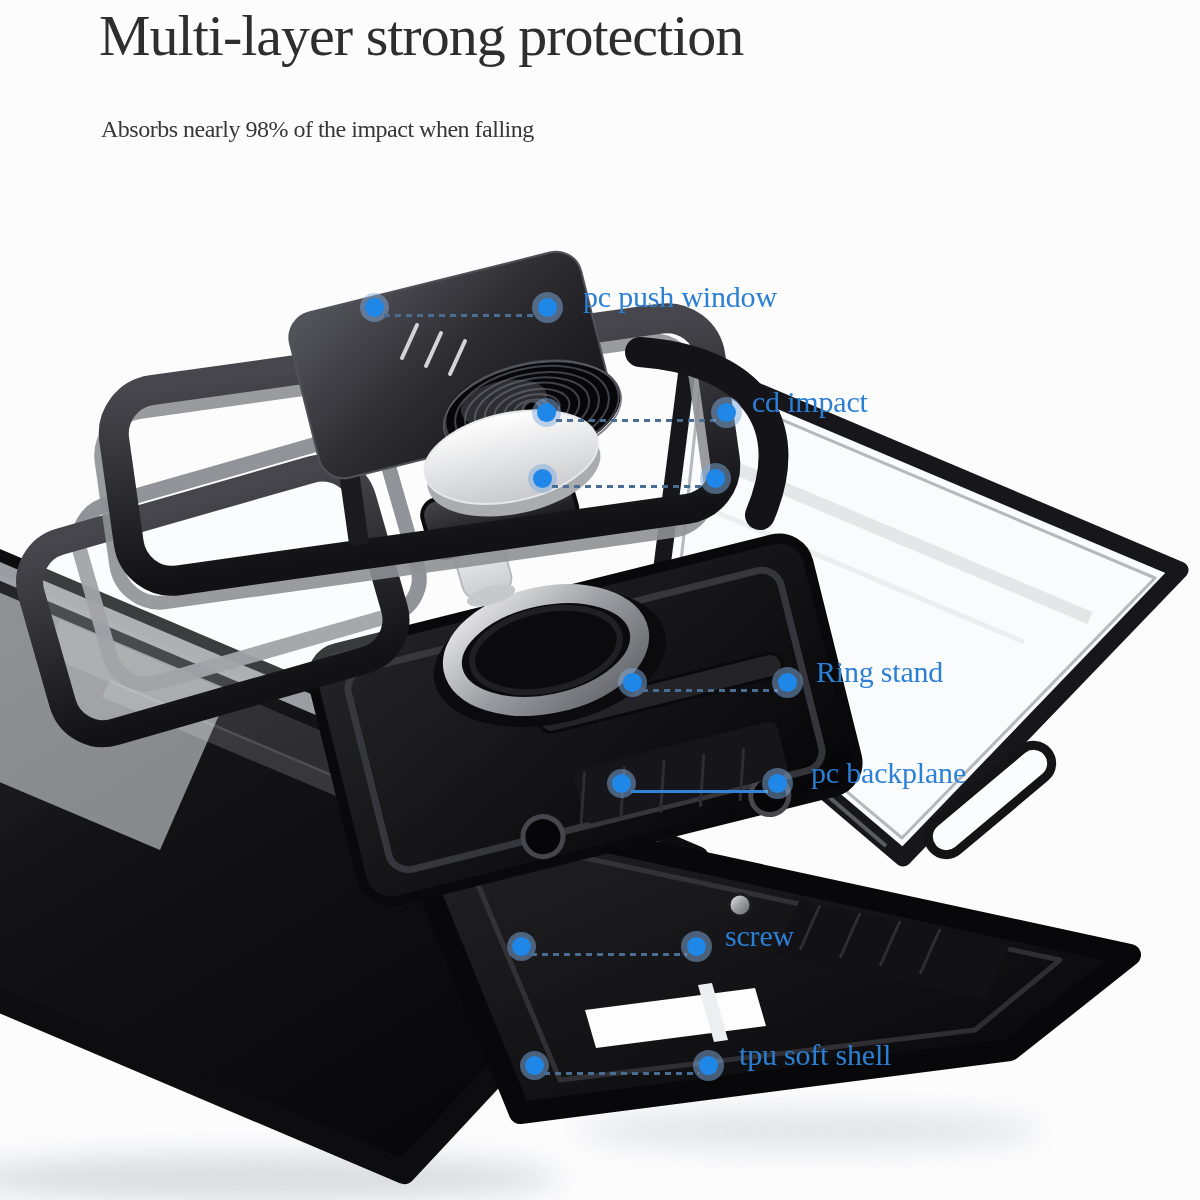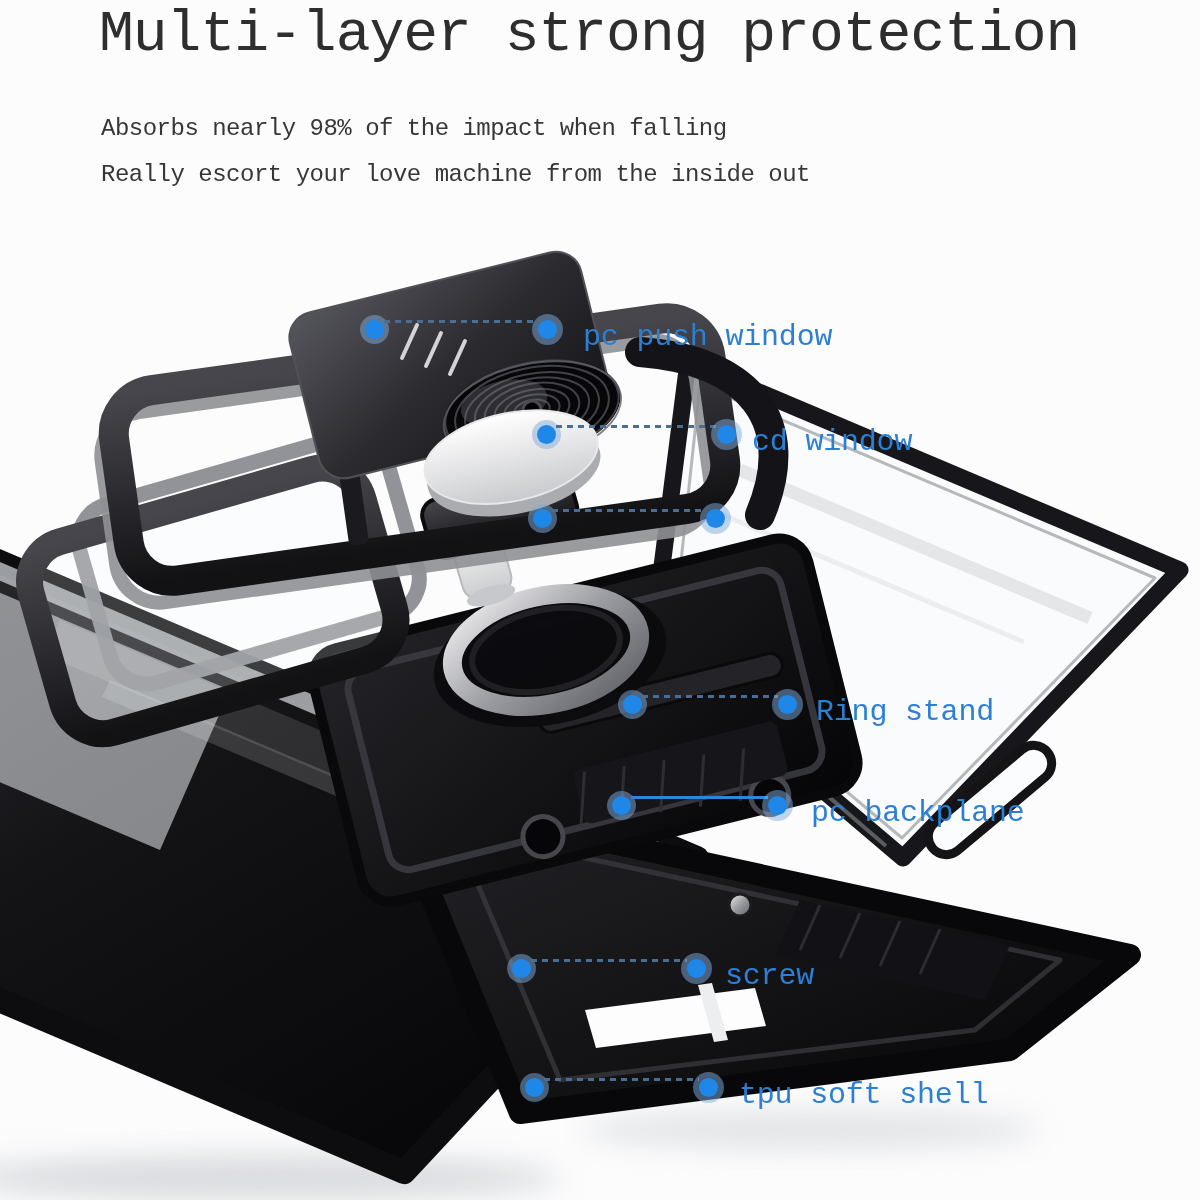--- a/index.html
+++ b/index.html
@@ -1,32 +1,32 @@
 <!DOCTYPE html>
 <html style="--background: #fcfcfd; --title-color: #2e2e2e; --subtitle-color: #373737; --label-color: #2b7fd4; --dot-color: #1f87e8; --dot-halo: rgba(130,172,219,0.5); --connector-dashed: #4a6d93; --connector-solid: #2f86d8;"><head>
 <meta charset="utf-8">
 <style>
   html,body{margin:0;padding:0;background:#ffffff;}
   .stage{
     position:relative;width:1200px;height:1200px;overflow:hidden;
     background:var(--background,#fcfcfd);
-    font-family:Liberation Mono, monospace;
+    font-family:Liberation Serif, serif;
   }
   .illo{position:absolute;left:0;top:0;}
   .title{
     position:absolute;left:99px;top:2px;margin:0;
     font-size:58px;font-weight:500;letter-spacing:-1px;
     color:var(--title-color,#2e2e2e);
   }
   .subtitle{
     position:absolute;left:101px;top:106px;
     font-size:24px;line-height:46px;letter-spacing:-0.5px;
     color:var(--subtitle-color,#373737);
   }
-  .callout{position:absolute;display:flex;align-items:flex-start;z-index:5;margin-top:40px;}
+  .callout{position:absolute;display:flex;align-items:flex-end;z-index:5;}
   .dot{
     width:19px;height:19px;border-radius:50%;flex:0 0 auto;
     background:var(--dot-color,#1f87e8);
     box-shadow:0 0 0 5px var(--dot-halo,rgba(130,172,219,0.5));
   }
   .dot.end{box-shadow:0 0 0 6px var(--dot-halo,rgba(130,172,219,0.5));}
   .conn{
     height:3px;flex:0 0 auto;
     background:repeating-linear-gradient(90deg,var(--connector-dashed,#4a6d93) 0 6px,transparent 6px 11px);
   }
@@ -180,35 +180,34 @@
       <ellipse cx="512" cy="470" rx="88" ry="44" fill="#aaacb0"></ellipse>
       <ellipse cx="512" cy="457" rx="88" ry="44" fill="url(#gWhiteDisc)"></ellipse>
       <ellipse cx="512" cy="457" rx="88" ry="44" fill="none" stroke="#e6e8ea" stroke-width="2"></ellipse>
     </g>
   </svg>
 
   <h1 class="title">Multi-layer strong protection</h1>
 
   <div class="subtitle">
     <div>Absorbs nearly 98% of the impact when falling</div>
-    <div>Really escort your love machine from the inside out</div>
   </div>
 
   <div class="callout" style="left:365px;top:280px">
     <span class="dot"></span>
     <span class="conn" style="width:154px"></span>
     <span class="dot end"></span>
     <span class="label" style="margin-left:26px">pc push window</span>
   </div>
 
   <div class="callout" style="left:537px;top:385px">
     <span class="dot"></span>
     <span class="conn" style="width:161px"></span>
     <span class="dot end"></span>
-    <span class="label" style="margin-left:16px">cd window</span>
+    <span class="label" style="margin-left:16px">cd impact</span>
   </div>
 
   <div class="callout" style="left:533px;top:469px">
     <span class="dot"></span>
     <span class="conn" style="width:154px"></span>
     <span class="dot end"></span>
   </div>
 
   <div class="callout" style="left:623px;top:655px">
     <span class="dot"></span>

